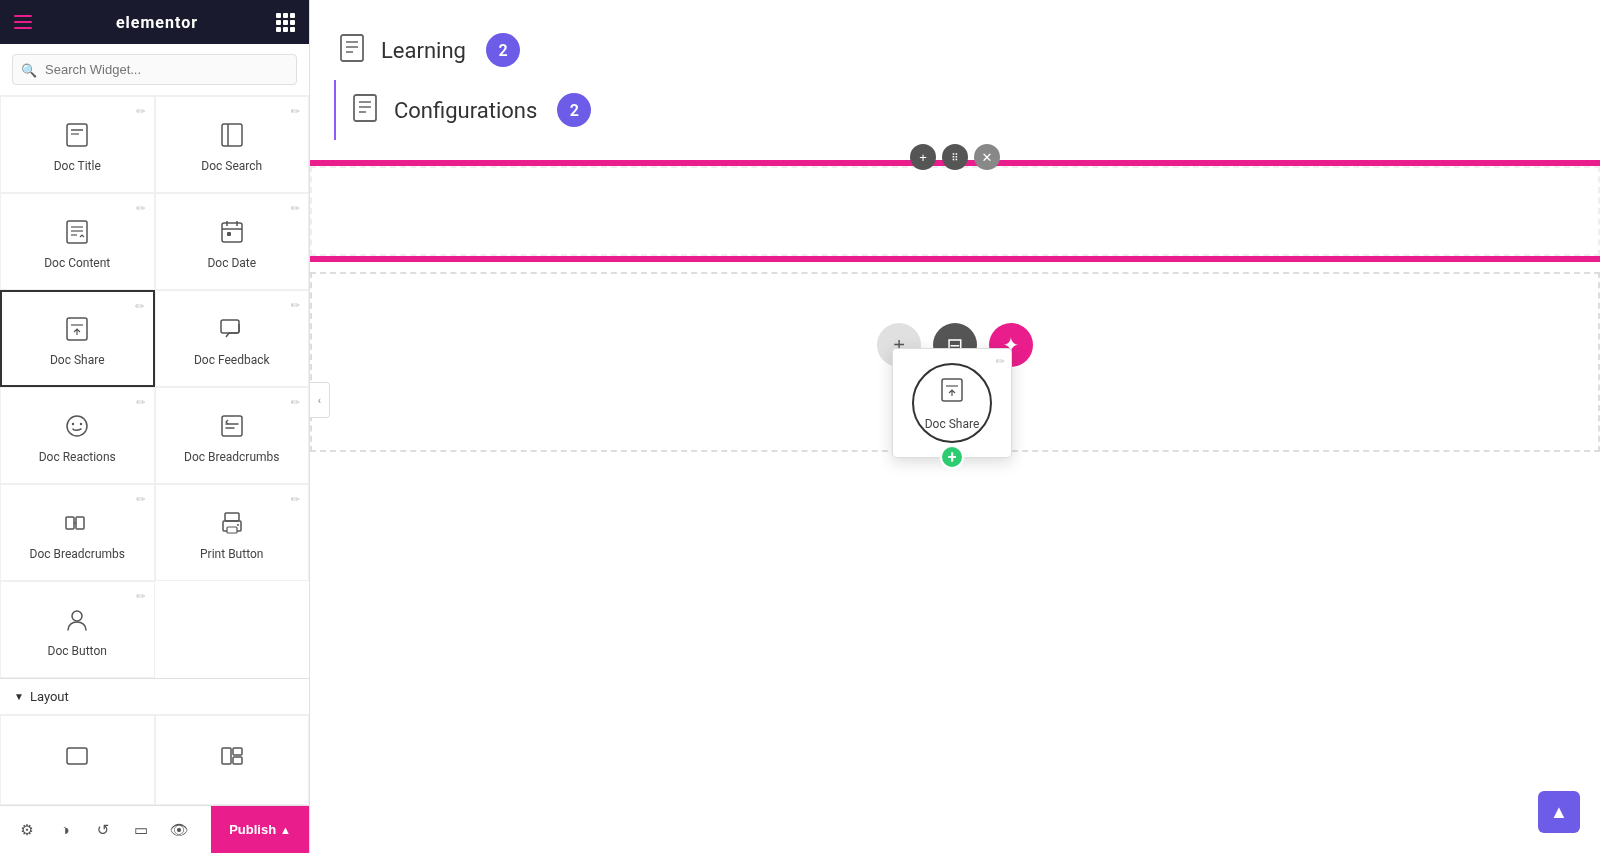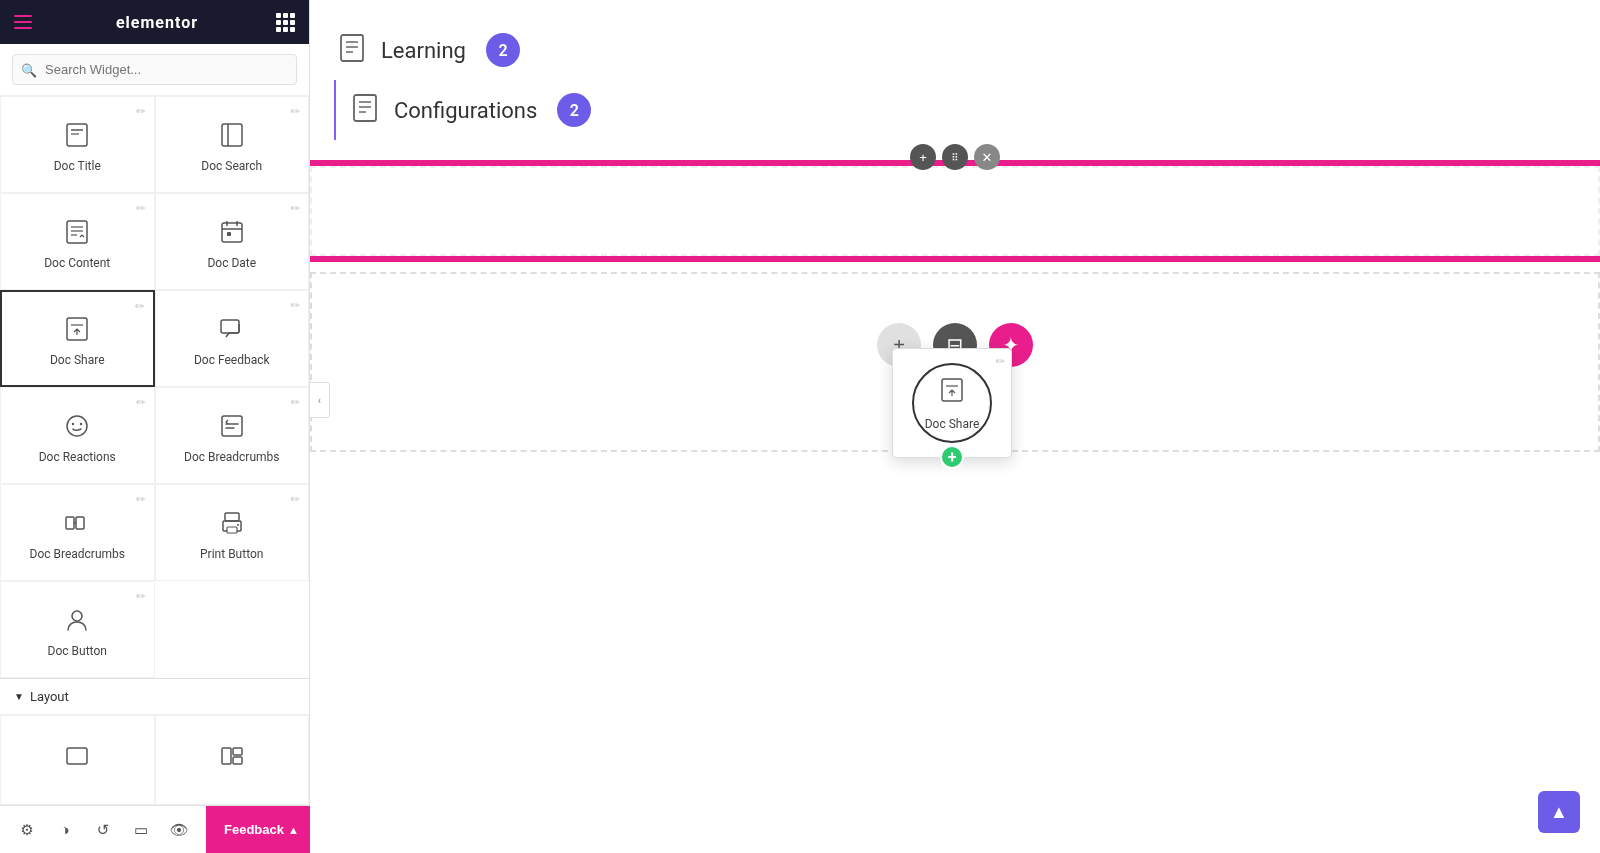--- a/index.html
+++ b/index.html
@@ -453,21 +453,21 @@
 
   <div class="sidebar-bottom">
     <div class="bottom-icons">
       <div class="bottom-icon">⚙</div>
       <div class="bottom-icon">◑</div>
       <div class="bottom-icon">↺</div>
       <div class="bottom-icon">▭</div>
       <div class="bottom-icon">👁</div>
     </div>
     <button class="publish-btn">
-      <span>Feedback</span>
+      <span>Publish</span>
       <span class="publish-chevron">▲</span>
     </button>
   </div>
 </div>
 
 <div class="main">
   <div class="main-content">
 
     <div class="nav-list">
 

